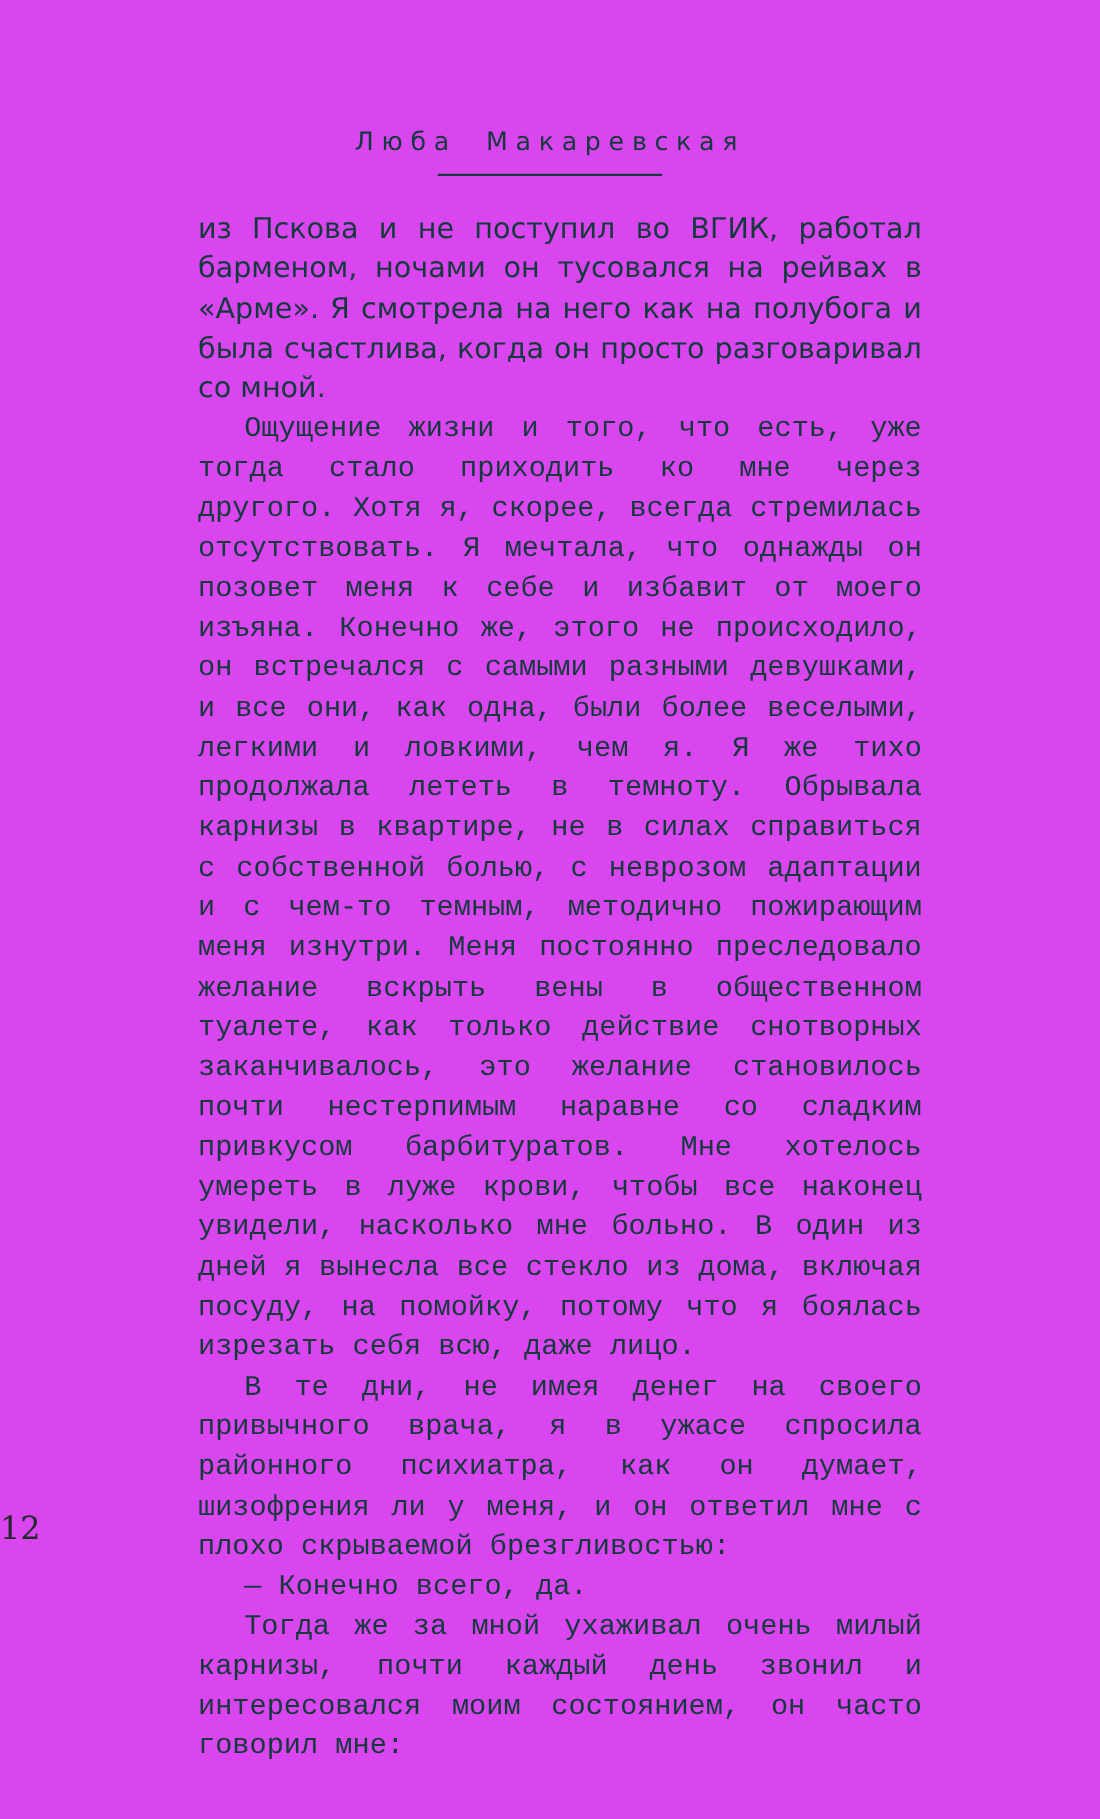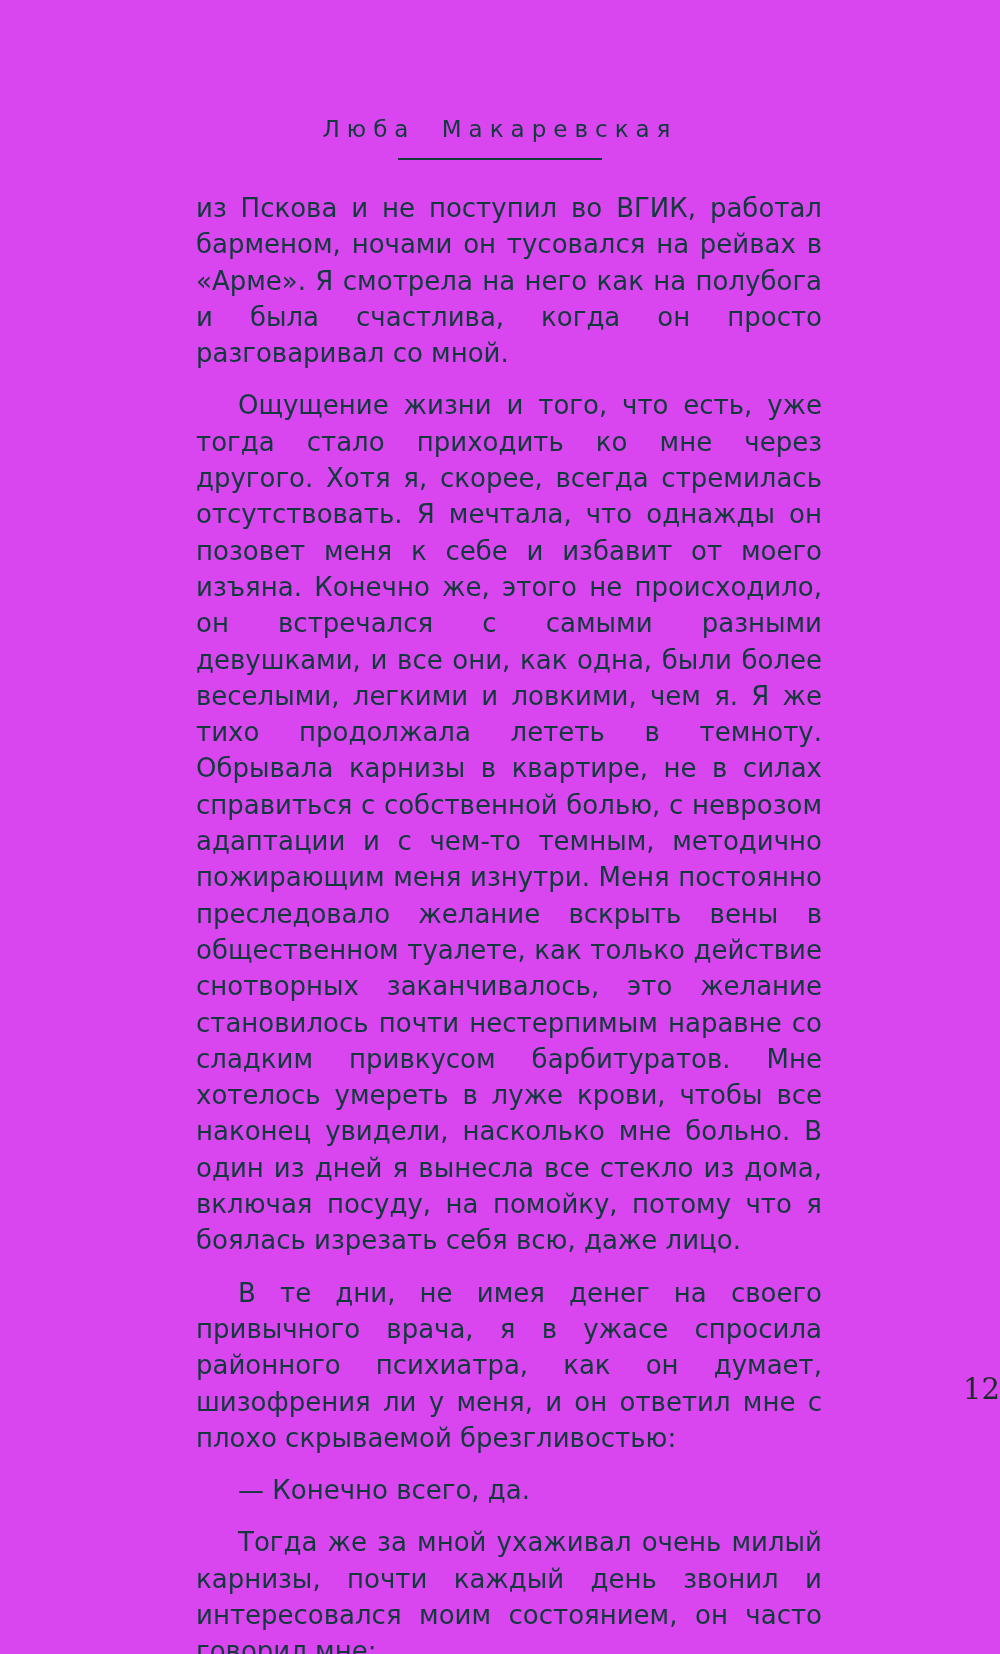--- a/index.html
+++ b/index.html
@@ -32,32 +32,33 @@
     border-top: 2px solid #123a3c;
     margin: 16px auto 0 auto;
   }
   .body-text {
     margin: 30px 162px 0 180px;
     font-size: 26px;
     line-height: 36.3px;
     text-align: justify;
   }
   .para {
-    margin: 16px;
+    margin: 0;
     text-indent: 0;
   }
   .para.indent {
     text-indent: 42px;
+    font-family: Liberation Mono, monospace;
   }
   .page-number {
     position: absolute;
     left: 0;
     right: 0;
     top: 1372px;
-    text-align: right;
+    text-align: left;
     font-family: "DejaVu Serif", serif;
     font-size: 29px;
     color: #1e2a2a;
   }
 </style>
 </head>
 <body>
 
 <div class="page">
 

